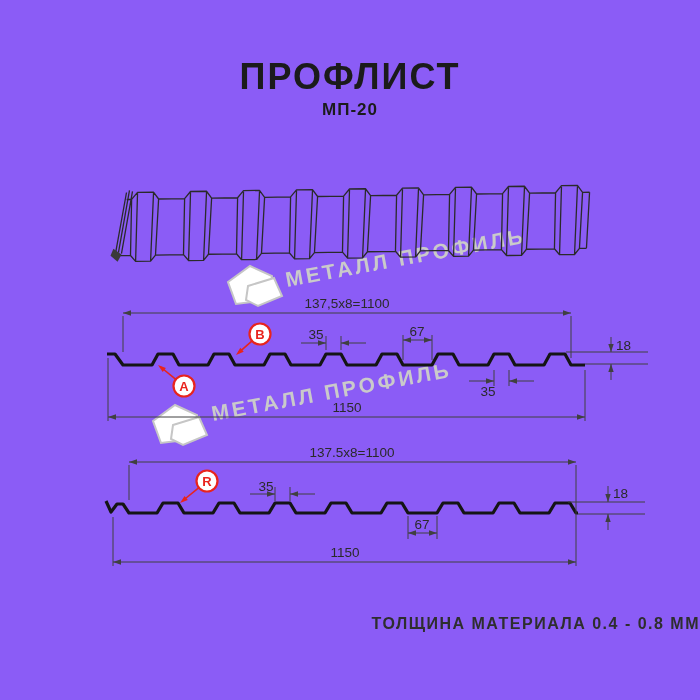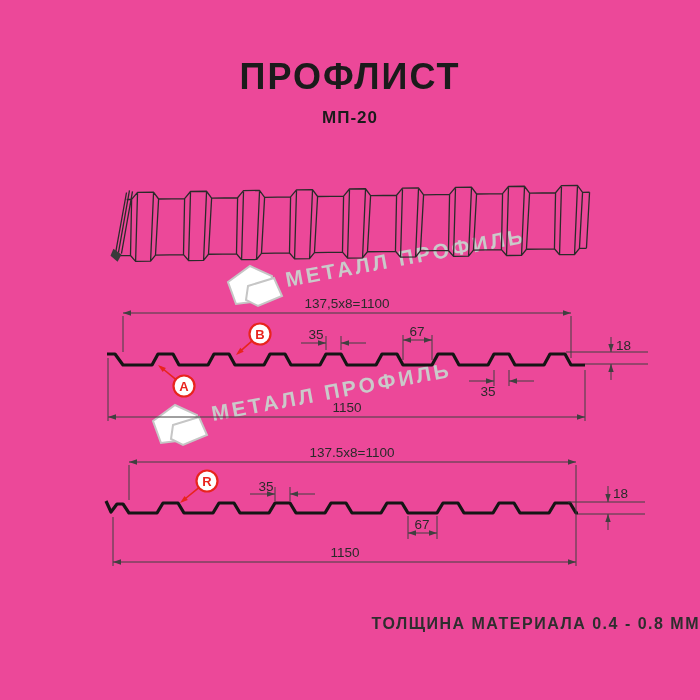--- a/index.html
+++ b/index.html
@@ -1,25 +1,25 @@
 <!DOCTYPE html>
 <html><head>
 <meta charset="utf-8">
 <style>
   html,body{margin:0;padding:0;background:#ffffff;}
   .stage{
-    position:relative;width:700px;height:700px;background:#ec4899;overflow:hidden;
+    position:relative;width:700px;height:700px;background:#8b5cf6;overflow:hidden;
     font-family:"Liberation Sans", sans-serif;
   }
   .title{
     position:absolute;left:0;top:56px;width:700px;text-align:center;
     font-size:36px;font-weight:800;letter-spacing:2px;color:#1b1b1b;
   }
   .subtitle{
-    position:absolute;left:0;top:108px;width:700px;text-align:center;
+    position:absolute;left:0;top:100px;width:700px;text-align:center;
     font-size:17px;font-weight:700;letter-spacing:1px;color:#1b1b1b;
   }
   .caption{
     position:absolute;left:0;top:615px;width:700px;text-align:right;
     font-size:16px;font-weight:600;letter-spacing:1.5px;color:#2e2e2e;
   }
   svg.art{position:absolute;left:0;top:0;}
   .dimtxt{font-family:"Liberation Sans",sans-serif;font-size:13.5px;fill:#2a2a2a;}
   .redtxt{font-family:"Liberation Sans",sans-serif;font-size:13px;font-weight:bold;fill:#e8241d;}
   .wmtxt{font-family:"Liberation Sans",sans-serif;font-size:21px;font-weight:bold;

